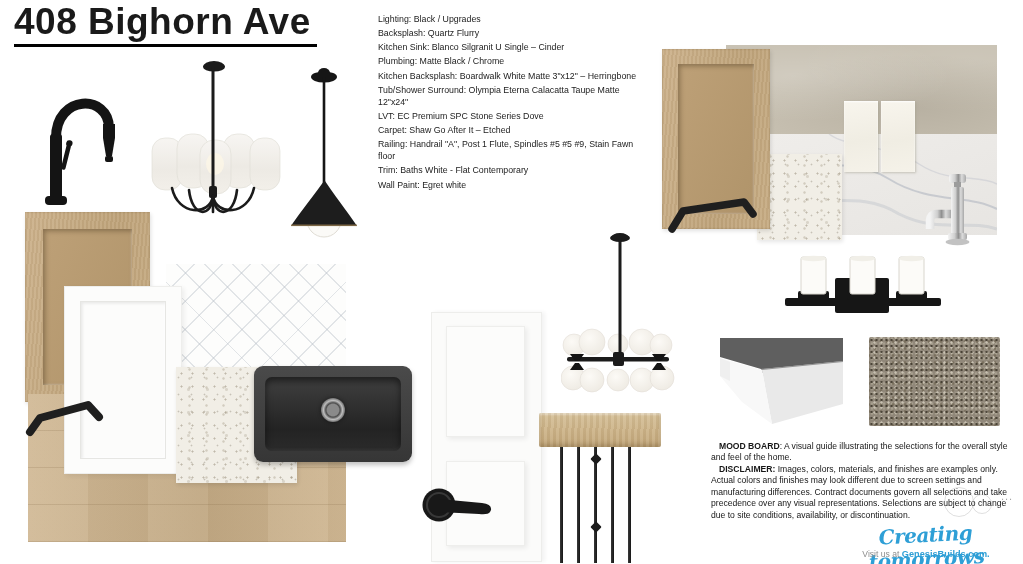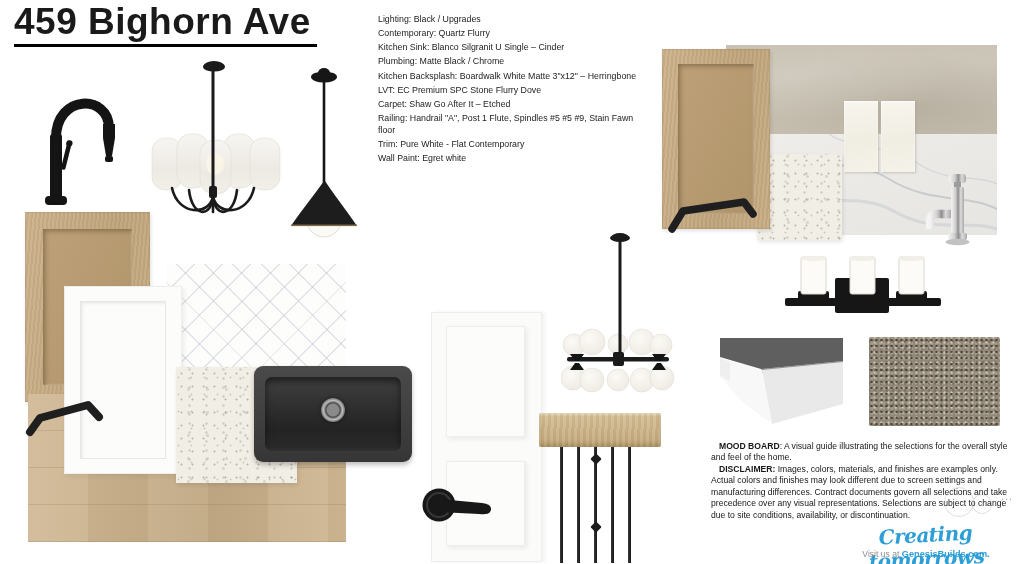--- a/index.html
+++ b/index.html
@@ -105,32 +105,33 @@
   #visit .site{color:#2e9fd6;font-weight:bold;font-size:9.2px;}
 
   #ellipsis{left:1001px;top:490px;font-size:11px;color:#a6a6a6;letter-spacing:1px;cursor:pointer;}
   .wm{border:1px solid rgba(140,140,140,.28);border-radius:50%;}
 </style>
 </head>
 <body>
 
 <div id="board">
 
-  <div id="title" class="abs">459 Bighorn Ave</div>
+  <div id="title" class="abs">408 Bighorn Ave</div>
 
   <div id="specs" class="abs">
     <div class="spec">Lighting: Black / Upgrades</div>
-    <div class="spec">Contemporary: Quartz Flurry</div>
+    <div class="spec">Backsplash: Quartz Flurry</div>
     <div class="spec">Kitchen Sink: Blanco Silgranit U Single – Cinder</div>
     <div class="spec">Plumbing: Matte Black / Chrome</div>
     <div class="spec">Kitchen Backsplash: Boardwalk White Matte 3"x12" – Herringbone</div>
-    <div class="spec">LVT: EC Premium SPC Stone Flurry Dove</div>
+    <div class="spec">Tub/Shower Surround: Olympia Eterna Calacatta Taupe Matte 12"x24"</div>
+    <div class="spec">LVT: EC Premium SPC Stone Series Dove</div>
     <div class="spec">Carpet: Shaw Go After It – Etched</div>
     <div class="spec">Railing: Handrail "A", Post 1 Flute, Spindles #5 #5 #9, Stain Fawn floor</div>
-    <div class="spec">Trim: Pure White - Flat Contemporary</div>
+    <div class="spec">Trim: Baths White - Flat Contemporary</div>
     <div class="spec">Wall Paint: Egret white</div>
   </div>
 
   <div class="abs herringbone" style="left:166px;top:264px;width:180px;height:132px;"></div>
 
   <div class="abs wood-door" style="left:25px;top:212px;width:125px;height:190px;">
     <div class="wpanel" style="inset:17px 18px;"></div>
   </div>
 
   <div class="abs floor" style="left:28px;top:394px;width:318px;height:148px;"></div>

